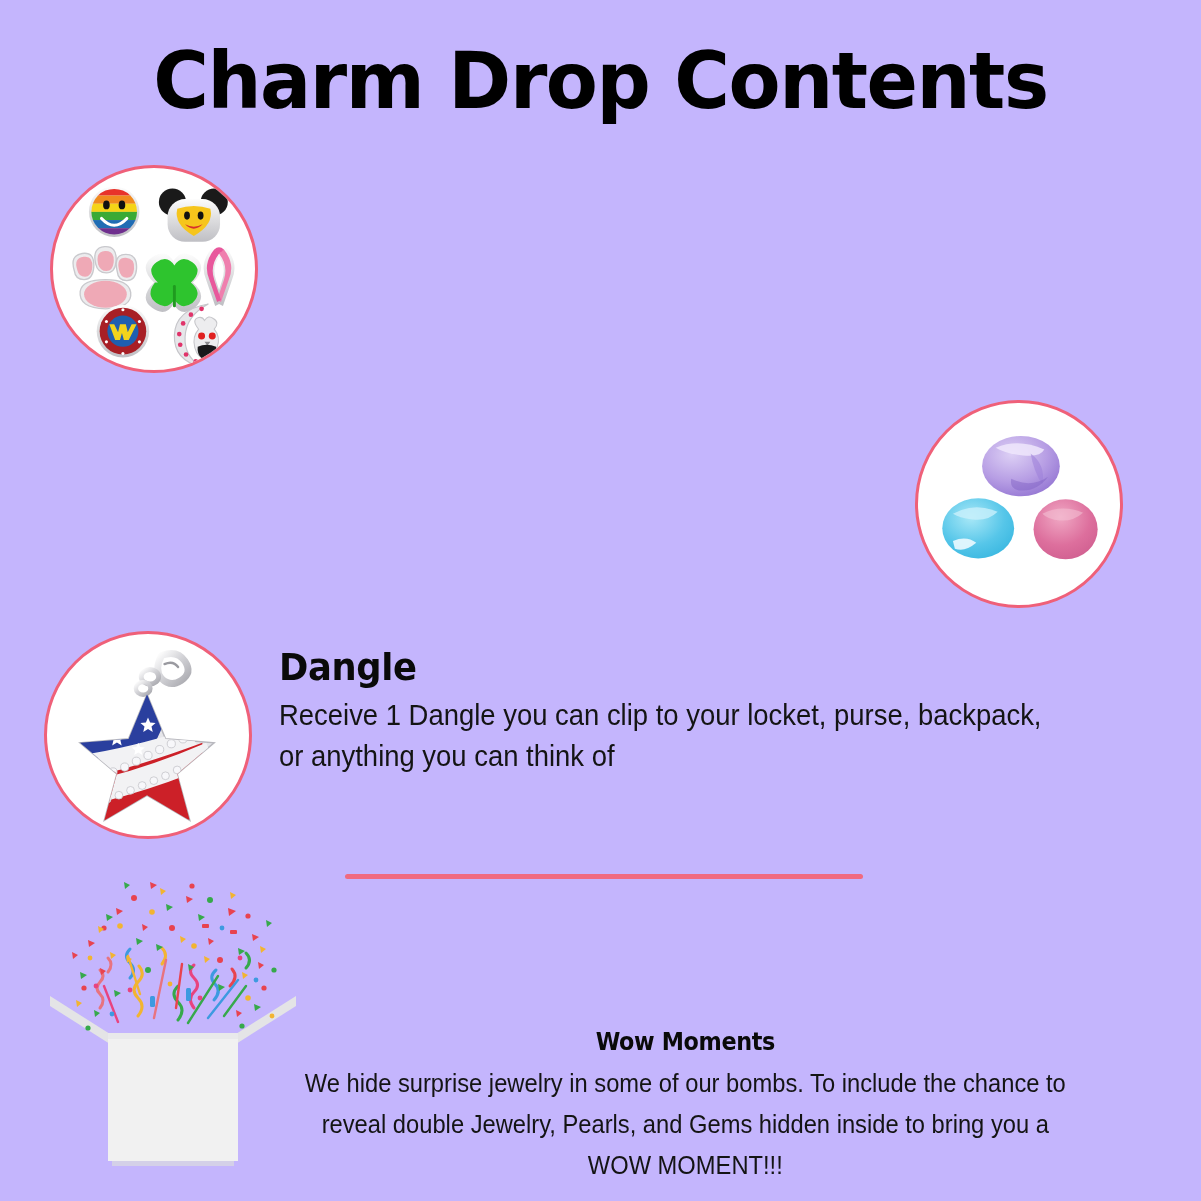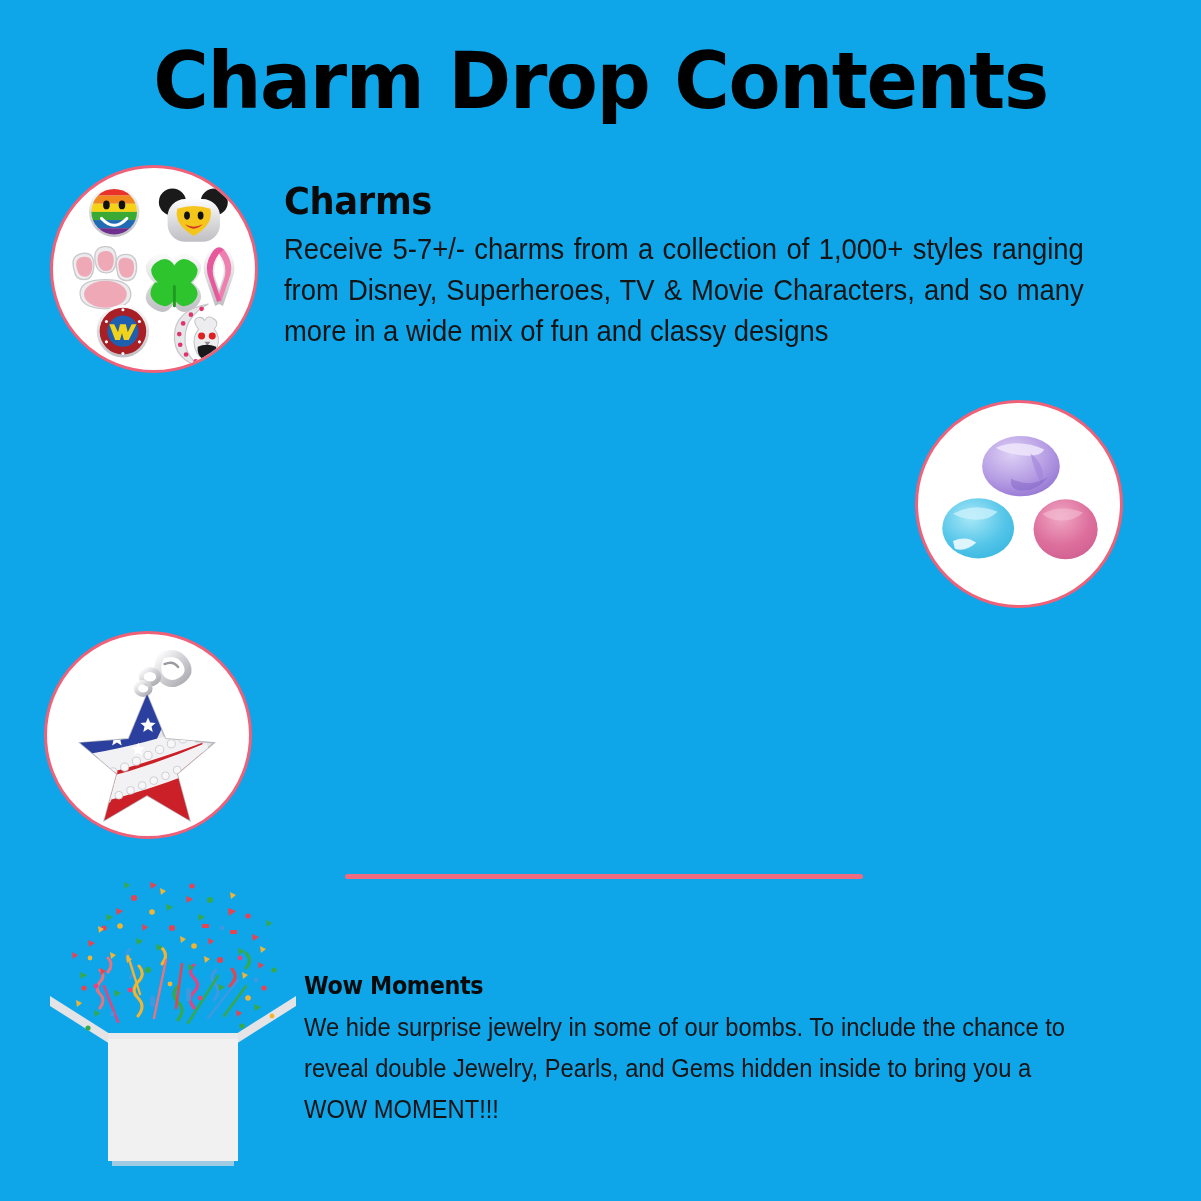--- a/index.html
+++ b/index.html
@@ -9,21 +9,21 @@
     height: 1201px;
     background: #ffffff;
     font-family: "Liberation Sans", sans-serif;
     overflow: hidden;
   }
 
   #page {
     position: relative;
     width: 1201px;
     height: 1201px;
-    background: #0ea5e9;
+    background: #c4b5fd;
   }
 
   
   .page-title {
     position: absolute;
     left: 0;
     top: 42px;
     width: 1201px;
     text-align: center;
     font-family: "DejaVu Sans", sans-serif;
@@ -86,21 +86,21 @@
   
   #divider {
     position: absolute;
     left: 345px; top: 874px;
     width: 518px; height: 5px;
     background: #f06a80;
     border-radius: 3px;
   }
 
   
-  #wow-text { position: absolute; left: 304px; top: 970px; width: 820px; }
+  #wow-text { position: absolute; left: 304px; top: 1026px; width: 820px; text-align: center; }
   #wow-text .sect-heading { font-size: 24px; line-height: 32px; transform-origin: left center; }
   #wow-text .sect-body { font-size: 25.5px; line-height: 41px; transform-origin: left center; margin-top: 5px; }
 
   
   #wow-illustration {
     position: absolute;
     left: 42px; top: 868px;
     width: 262px; height: 302px;
   }
   #wow-illustration svg { display: block; width: 100%; height: 100%; }
@@ -205,24 +205,20 @@
         </g>
         <path d="M150 166 q-8 -10 0 -12 q4 -1 6 3 q4 -6 9 -2 q7 4 1 11 q7 8 3 19 q-4 11 -12 11 q-8 0 -11 -11 q-3 -11 4 -19Z" fill="#ededef" stroke="#c6c6ca" stroke-width="1.1"></path>
         <circle cx="153" cy="173" r="3.6" fill="#e02020"></circle>
         <circle cx="164" cy="173" r="3.6" fill="#e02020"></circle>
         <path d="M156 179 l3 4 l3 -4Z" fill="#8a8a8e"></path>
         <path d="M149 184 q9 -4 19 0 q2 12 -9 14 q-11 -2 -10 -14Z" fill="#18181a"></path>
       </g>
     </svg>
   </div>
 
-  <div id="charms-text">
-    <div class="sect-heading">Charms</div>
-    <div class="sect-body">Receive 5-7+/- charms from a collection of 1,000+ styles ranging from Disney, Superheroes, TV &amp; Movie Characters, and so many more in a wide mix of fun and classy designs</div>
-  </div>
 
   <div class="medallion" id="gems-medallion">
     <svg viewBox="0 0 208 208" xmlns="http://www.w3.org/2000/svg">
       <defs>
         <radialGradient id="gA" cx="0.38" cy="0.3" r="0.82">
           <stop offset="0" stop-color="#ddd0f5"></stop>
             <stop offset="0.55" stop-color="#b79ee4"></stop>
             <stop offset="1" stop-color="#8e6fd0"></stop>
         </radialGradient>
         <radialGradient id="gB" cx="0.4" cy="0.32" r="0.85">
@@ -318,20 +314,24 @@
               <circle cx="110" cy="151" r="4"></circle>
                 <circle cx="122" cy="146" r="4"></circle>
               <circle cx="134" cy="140" r="4"></circle>
             </g>
           </g>
         </g>
       </g>
     </svg>
   </div>
 
+  <div id="dangle-text">
+    <div class="sect-heading">Dangle</div>
+    <div class="sect-body">Receive 1 Dangle you can clip to your locket, purse, backpack, or anything you can think of</div>
+  </div>
 
   <div id="divider"></div>
 
   <div id="wow-illustration">
     <svg viewBox="0 0 262 302" xmlns="http://www.w3.org/2000/svg">
 
       <g>
         <path d="M8 128 L68 166 L68 176 L8 138 Z" fill="#e4e4e6"></path>
         <path d="M254 128 L194 166 L194 176 L254 138 Z" fill="#e4e4e6"></path>
       </g>

